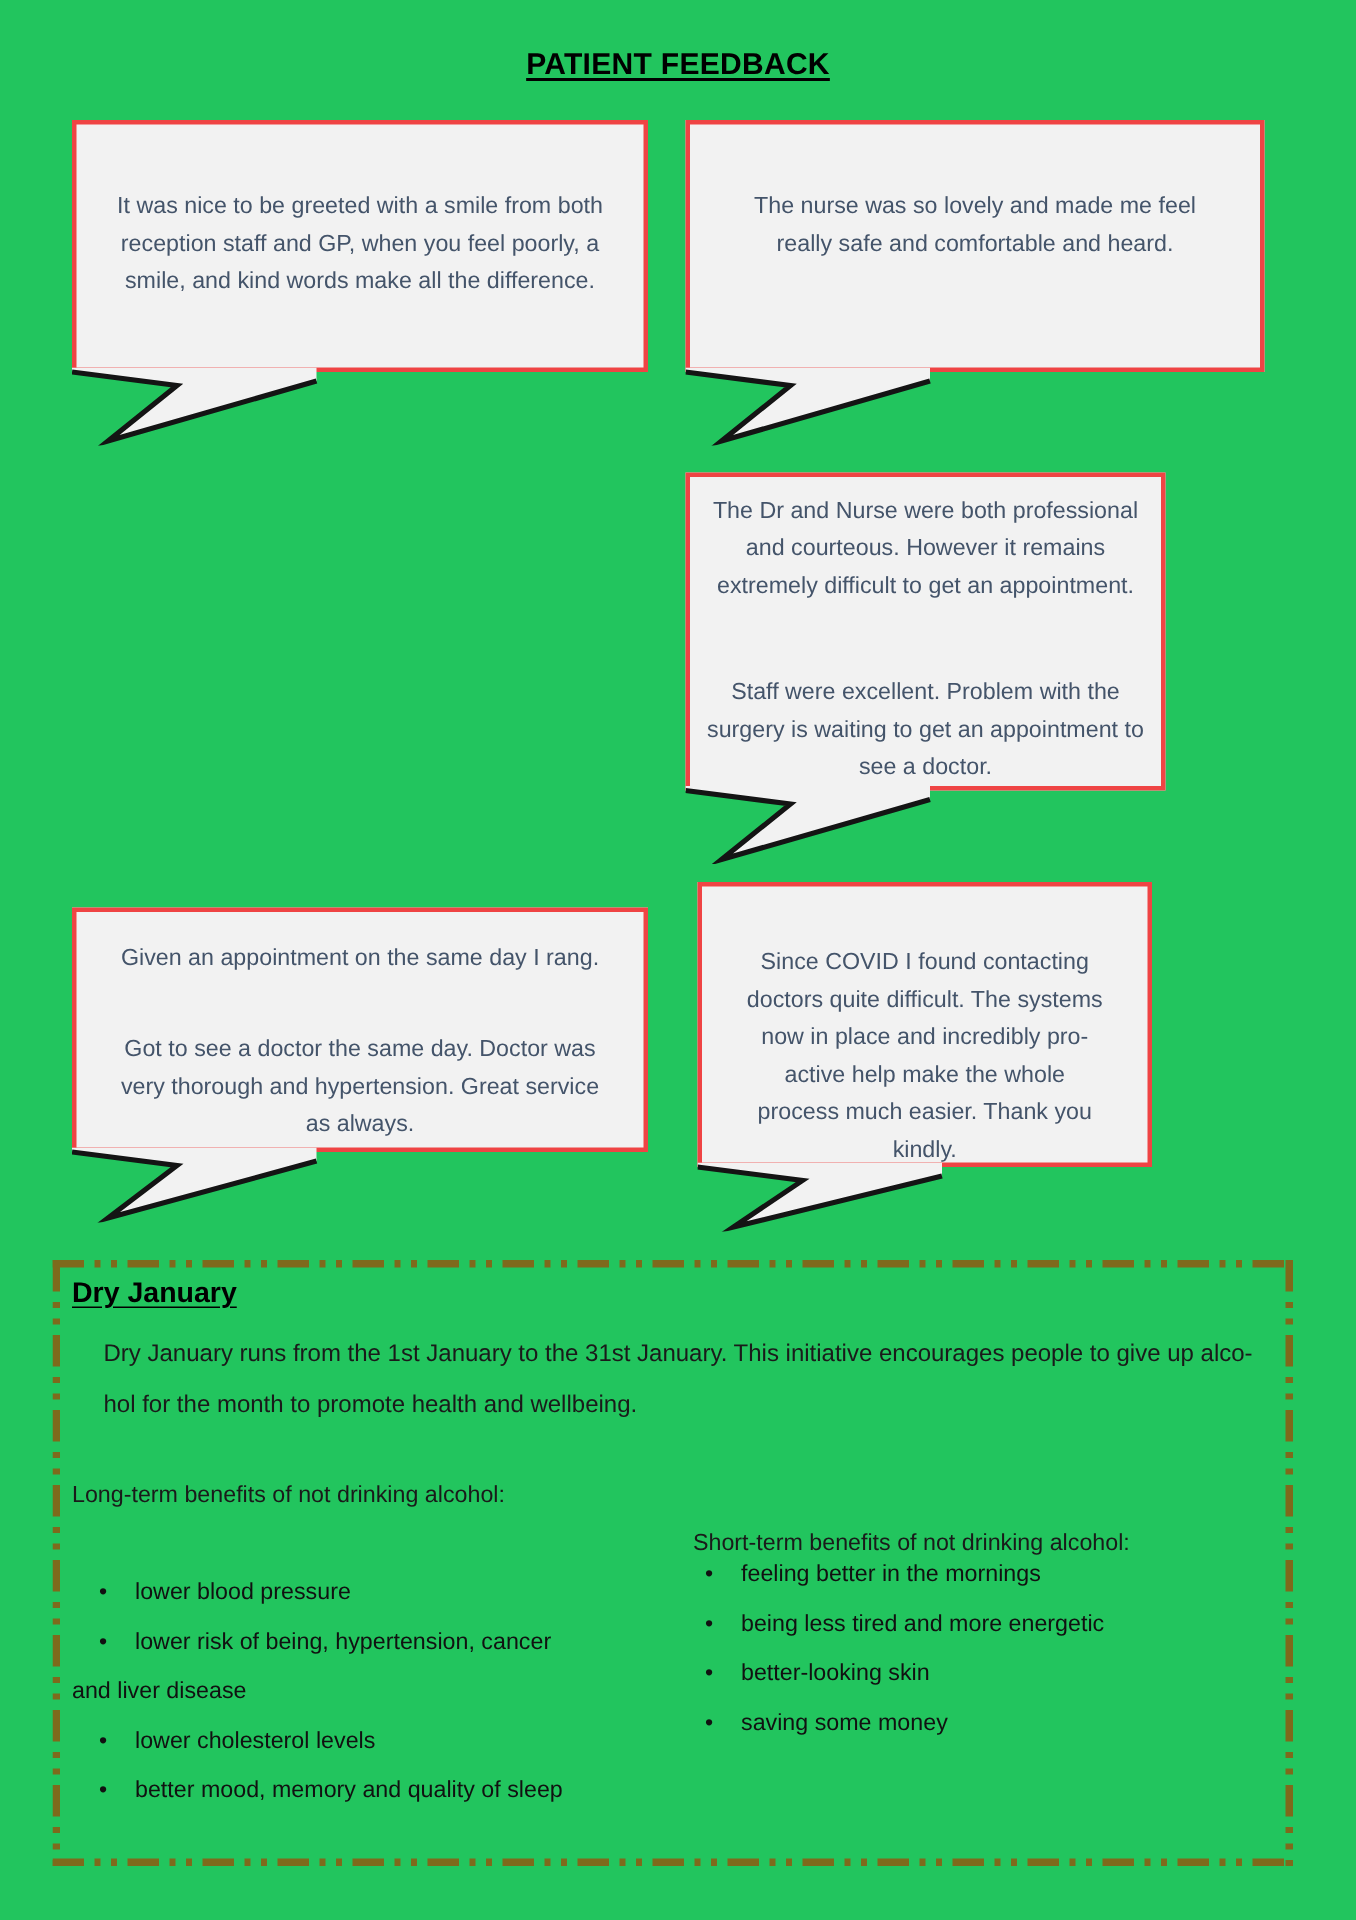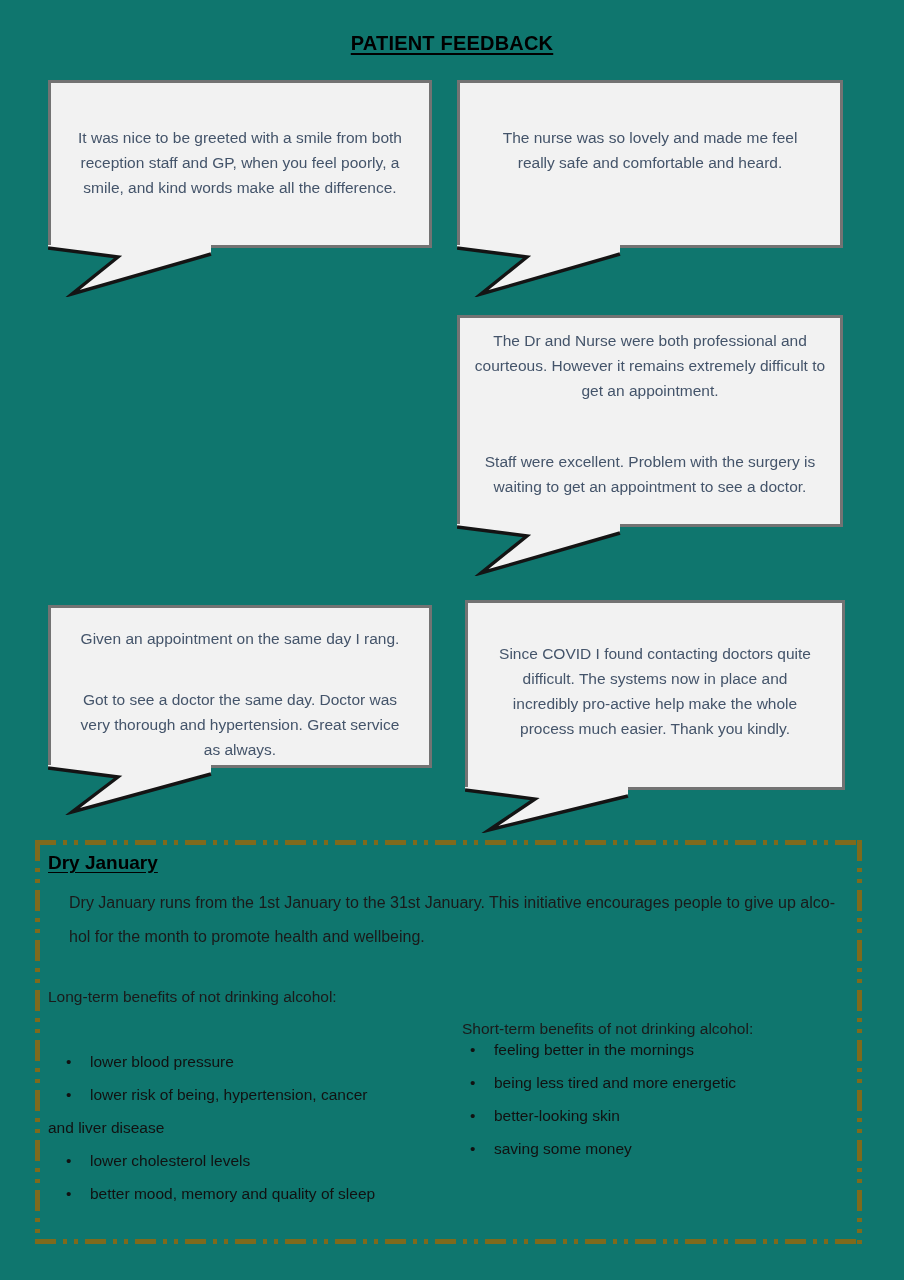--- a/index.html
+++ b/index.html
@@ -1,39 +1,39 @@
 <!DOCTYPE html>
 <html><head>
 <meta charset="utf-8">
 <style>
   html,body { margin:0; padding:0; background:#ffffff; }
   .page {
-    position:relative; width:904px; height:1280px; background:#0f766e;
+    position:relative; width:904px; height:1280px; background:#22c55e;
     font-family:"Liberation Sans", sans-serif; overflow:hidden;
   }
   .page-title {
     position:absolute; top:32px; left:0; width:904px; text-align:center;
     font-size:20px; font-weight:bold; color:#000;
     text-decoration:underline; text-underline-offset:3px; letter-spacing:0.2px;
   }
   .bubble {
     position:absolute; box-sizing:border-box;
-    background:#f2f2f2; border:3px solid #737373;
+    background:#f2f2f2; border:3px solid #ef4444;
     color:#44546a; font-size:15.5px; line-height:25px; text-align:center;
   }
   .bubble p { margin:0; }
   .bubble .tail { position:absolute; left:-3px; top:100%; margin-top:-0.5px; }
   .b0 { left:48px;  top:80px;  width:384px; height:168px; padding:42px 22px 0; }
   .b1 { left:457px; top:80px;  width:386px; height:168px; padding:42px 24px 0;text-align:center; }
   .b2 { left:48px;  top:317px; width:384px; height:210px; padding:40px 26px 0; }
-  .b3 { left:457px; top:315px; width:386px; height:212px; padding:10px 10px 0; }
+  .b3 { left:457px; top:315px; width:320px; height:212px; padding:10px 10px 0; }
   .b3 .p2 { margin-top:46px; }
   .b4 { left:48px;  top:605px; width:384px; height:163px; padding:18px 28px 0; }
   .b4 .p2 { margin-top:36px; }
-  .b5 { left:465px; top:600px; width:380px; height:190px; padding:38px 26px 0;text-align:center; }
+  .b5 { left:465px; top:588px; width:303px; height:190px; padding:38px 26px 0;text-align:center; }
 
   .dry-box { position:absolute; left:35px; top:840px; width:827px; height:404px; }
   .dash-border { position:absolute; left:0; top:0; }
   .dry-heading {
     position:absolute; left:13px; top:12px; font-size:19px; font-weight:bold;
     color:#000; text-decoration:underline; text-underline-offset:3px;
   }
   .dry-intro { position:absolute; left:13px; top:46px; width:800px;
     font-size:16px; line-height:34px; color:#1a1a1a;margin-left:21px; }
   .col-head { font-size:15.5px; color:#1a1a1a; }

